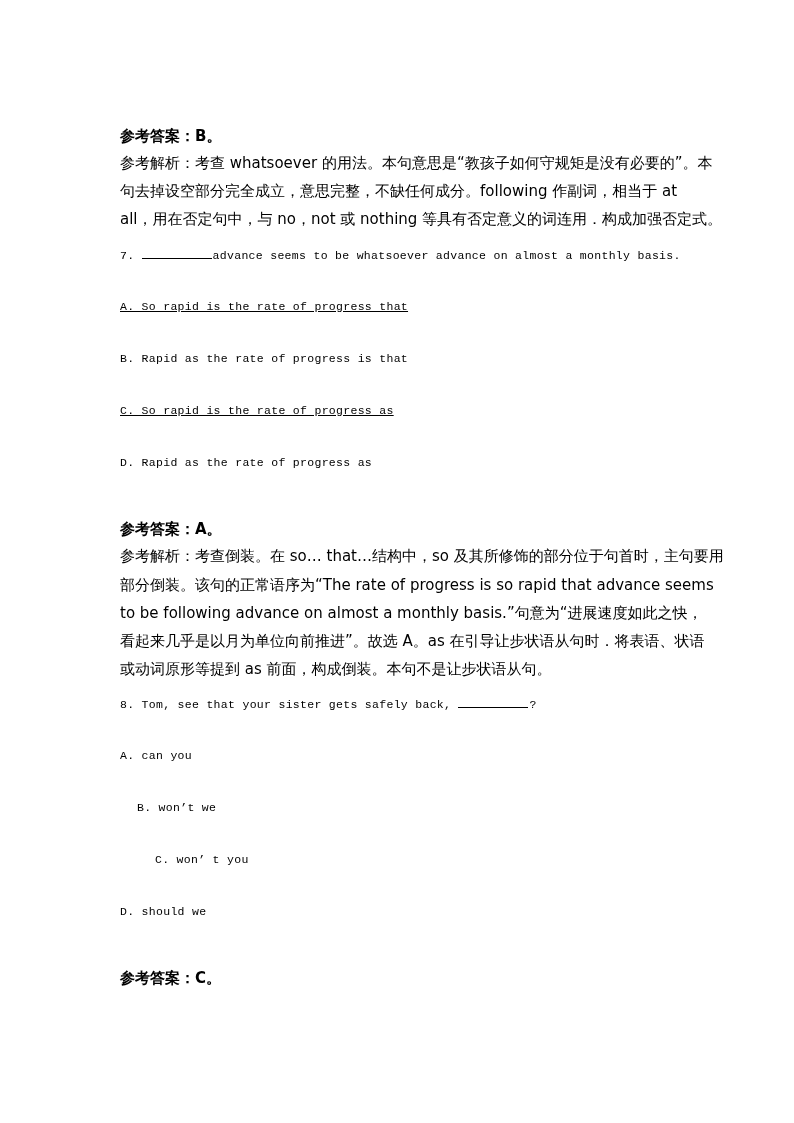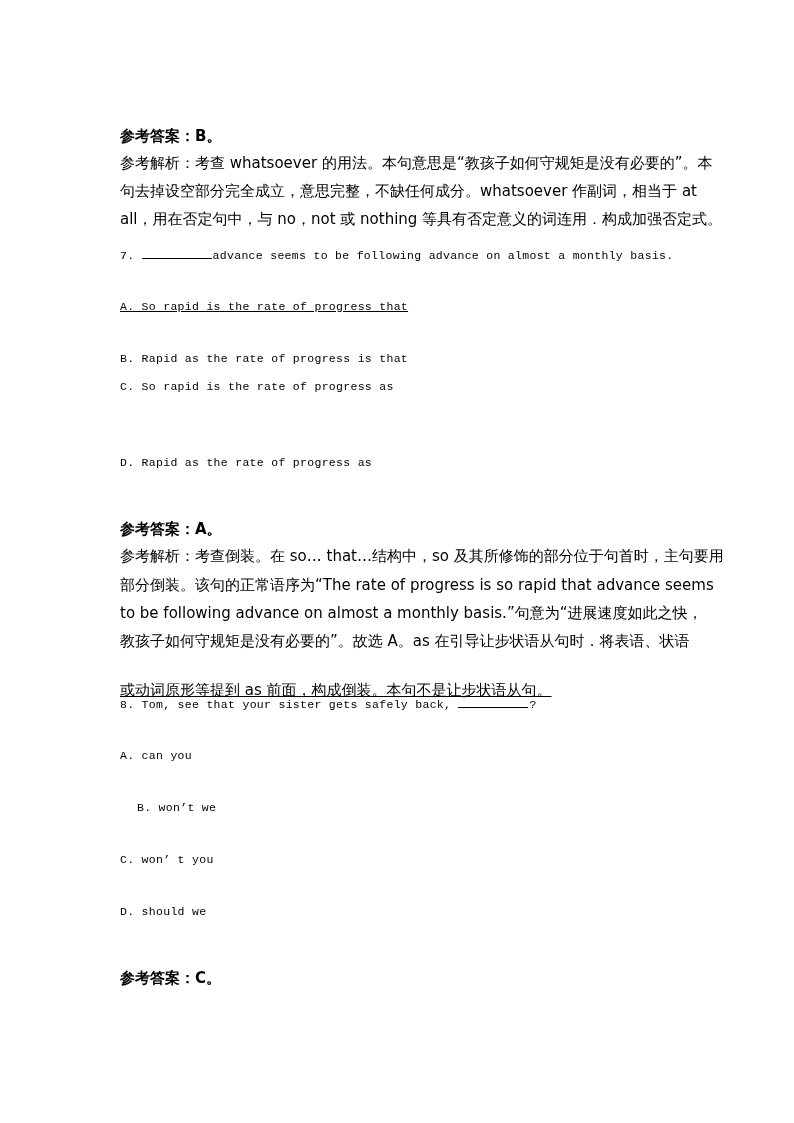--- a/index.html
+++ b/index.html
@@ -14,49 +14,49 @@
 </head>
 <body>
 
 <div class="page">
 
   <div class="line cn bold" style="top:128px;">
     <span>参考答案：</span><span>B。</span>
   </div>
 
   <div class="line cn" style="top:155px;">参考解析：考查 whatsoever 的用法。本句意思是“教孩子如何守规矩是没有必要的”。本</div>
-  <div class="line cn" style="top:183px;">句去掉设空部分完全成立，意思完整，不缺任何成分。whatsoever 作副词，相当于 at</div>
+  <div class="line cn" style="top:183px;">句去掉设空部分完全成立，意思完整，不缺任何成分。following 作副词，相当于 at</div>
   <div class="line cn" style="top:211px;">all，用在否定句中，与 no，not 或 nothing 等具有否定意义的词连用．构成加强否定式。</div>
 
   <div class="line mono" style="top:247px;">
     <span>7.</span>
-    <span class="blank"></span><span>advance seems to be following advance on almost a monthly basis.</span>
+    <span class="blank"></span><span>advance seems to be whatsoever advance on almost a monthly basis.</span>
   </div>
   <div class="line mono" style="top:299px;text-decoration:underline;">A. So rapid is the rate of progress that</div>
   <div class="line mono" style="top:351px;">B. Rapid as the rate of progress is that</div>
-  <div class="line mono" style="top:379px;">C. So rapid is the rate of progress as</div>
+  <div class="line mono" style="top:403px;text-decoration:underline;">C. So rapid is the rate of progress as</div>
   <div class="line mono" style="top:455px;">D. Rapid as the rate of progress as</div>
 
   <div class="line cn bold" style="top:521px;">
     <span>参考答案：</span><span>A。</span>
   </div>
 
   <div class="line cn" style="top:548px;">参考解析：考查倒装。在 so… that…结构中，so 及其所修饰的部分位于句首时，主句要用</div>
   <div class="line cn" style="top:577px;">部分倒装。该句的正常语序为“The rate of progress is so rapid that advance seems</div>
   <div class="line cn" style="top:605px;">to be following advance on almost a monthly basis.”句意为“进展速度如此之快，</div>
-  <div class="line cn" style="top:633px;">教孩子如何守规矩是没有必要的”。故选 A。as 在引导让步状语从句时．将表语、状语</div>
-  <div class="line cn" style="top:682px;text-decoration:underline;">或动词原形等提到 as 前面，构成倒装。本句不是让步状语从句。</div>
+  <div class="line cn" style="top:633px;">看起来几乎是以月为单位向前推进”。故选 A。as 在引导让步状语从句时．将表语、状语</div>
+  <div class="line cn" style="top:661px;">或动词原形等提到 as 前面，构成倒装。本句不是让步状语从句。</div>
 
   <div class="line mono" style="top:696px;">
     <span>8.</span>
     <span>Tom, see that your sister gets safely back,</span>
     <span class="blank"></span><span>?</span>
   </div>
   <div class="line mono" style="top:748px;">A. can you</div>
   <div class="line mono" style="top:800px;margin-left:17px;">B. won’t we</div>
-  <div class="line mono" style="top:852px;">C. won’ t you</div>
+  <div class="line mono" style="top:852px;margin-left:35px;">C. won’ t you</div>
   <div class="line mono" style="top:904px;text-align:center;">D. should we</div>
 
   <div class="line cn bold" style="top:970px;">
     <span>参考答案：</span><span>C。</span>
   </div>
 
 </div>
 
 </body></html>

